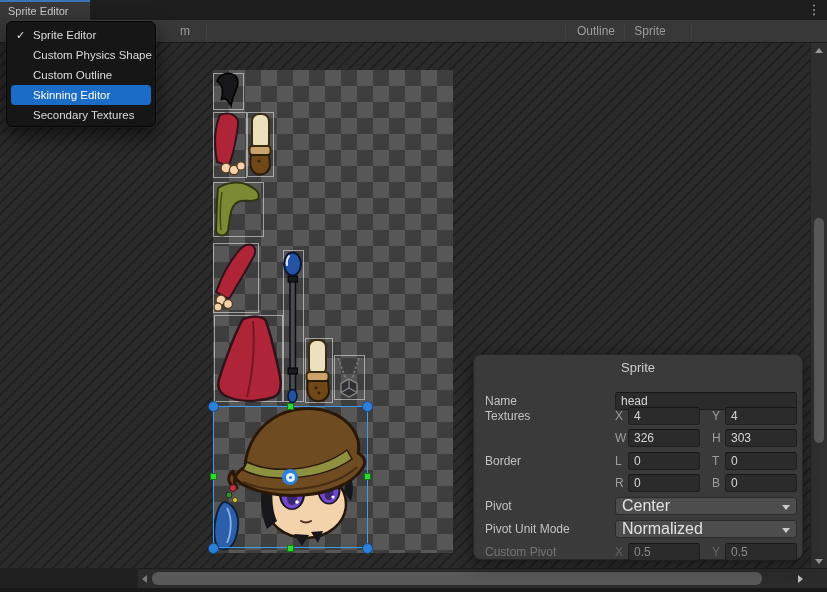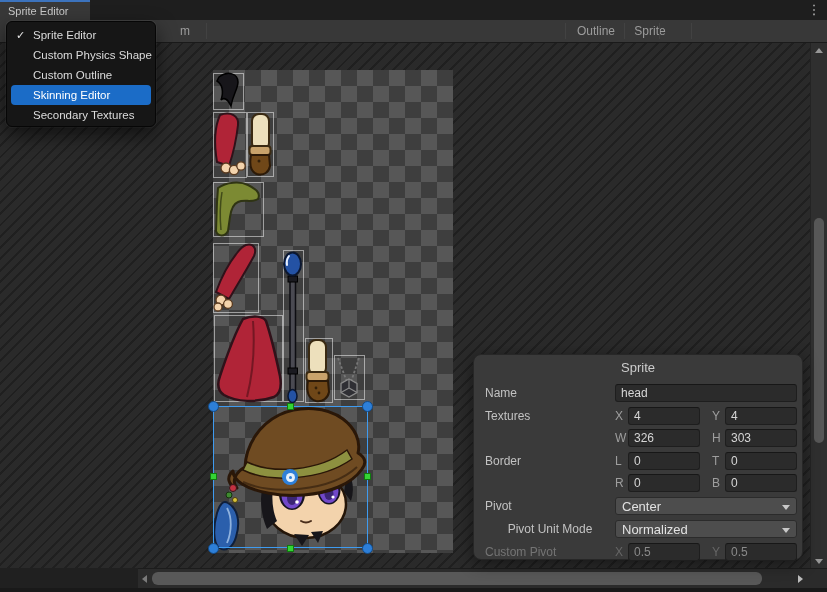--- a/index.html
+++ b/index.html
@@ -72,21 +72,21 @@
   .prow .lbl{width:130px;font-size:12px;color:#C2C2C2;flex:none;}
   .prow .lbl.dis{color:#747474;}
   .fieldcol{flex:1;display:flex;align-items:center;min-width:0;}
   .axis{width:13px;flex:none;font-size:12px;color:#9E9E9E;}
   .axis.dis{color:#666666;}
   .pair-gap{width:12px;flex:none;}
   input.fld{flex:1;min-width:0;height:18px;background:#2B2B2B;border:1px solid #1E1E1E;border-top-color:#171717;
             border-radius:3px;color:#D6D6D6;font-size:12px;padding:0 5px;outline:none;}
   input.fld.dis{color:#8A8A8A;}
   .ddl{flex:1;min-width:0;height:18px;background:#4D4D4D;border:1px solid #2B2B2B;border-radius:3px;
-       display:flex;align-items:center;padding:0 6px;color:#E2E2E2;font-size:13px;position:relative;}
+       display:flex;align-items:center;padding:0 6px;color:#E2E2E2;font-size:16px;position:relative;}
   .ddl .caret{position:absolute;right:6px;top:7px;width:0;height:0;
        border-left:4px solid transparent;border-right:4px solid transparent;border-top:5px solid #C8C8C8;}
 </style>
 </head>
 <body>
 
 <div id="app">
 
   <div class="tabbar">
     <div class="tab">
@@ -243,21 +243,21 @@
     <div class="tri-left" style="position:absolute;left:142px;top:6px;"></div>
     <div class="hthumb"></div>
     <div class="tri-right" style="position:absolute;left:798px;top:6px;"></div>
   </div>
   <div class="bottombar-left"></div>
   <div class="bottomstrip"></div>
 
   <div class="panel">
     <div class="panel-title">Sprite</div>
 
-    <div class="prow" style="top:29px;">
+    <div class="prow" style="top:37px;">
       <div class="lbl">Name</div>
       <div class="fieldcol">
         <input class="fld" readonly="" value="head" style="">
       </div>
     </div>
 
     <div class="prow" style="top:52px;">
       <div class="lbl">Textures</div>
       <div class="fieldcol">
         <span class="axis">X</span>
@@ -304,21 +304,21 @@
     <div class="prow" style="top:142px;">
       <div class="lbl">Pivot</div>
       <div class="fieldcol">
         <div class="ddl">
           <span>Center</span>
           <span class="caret"></span>
         </div>
       </div>
     </div>
 
-    <div class="prow" style="top:165px;text-align:center;">
+    <div class="prow" style="top:165px;">
       <div class="lbl">Pivot Unit Mode</div>
       <div class="fieldcol">
         <div class="ddl">
           <span>Normalized</span>
           <span class="caret"></span>
         </div>
       </div>
     </div>
 
     <div class="prow" style="top:188px;">

